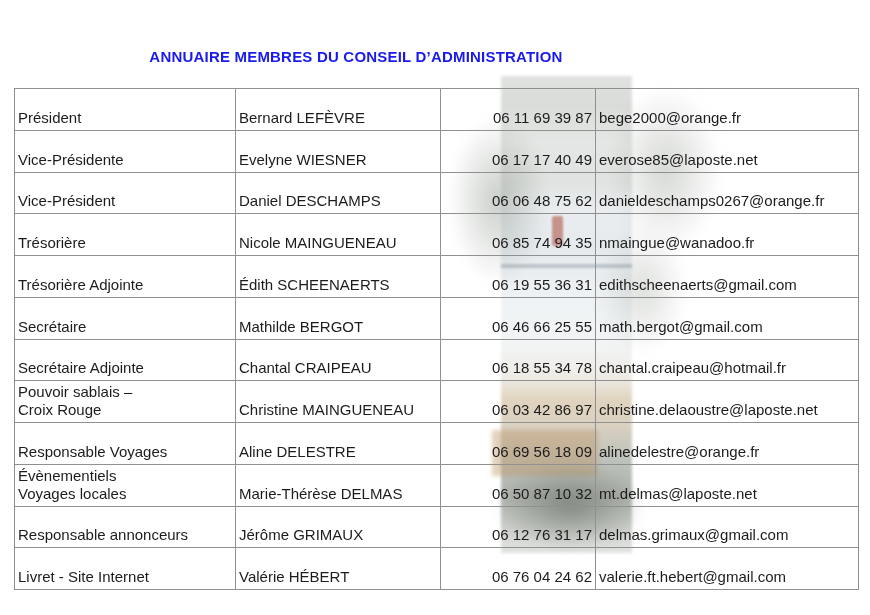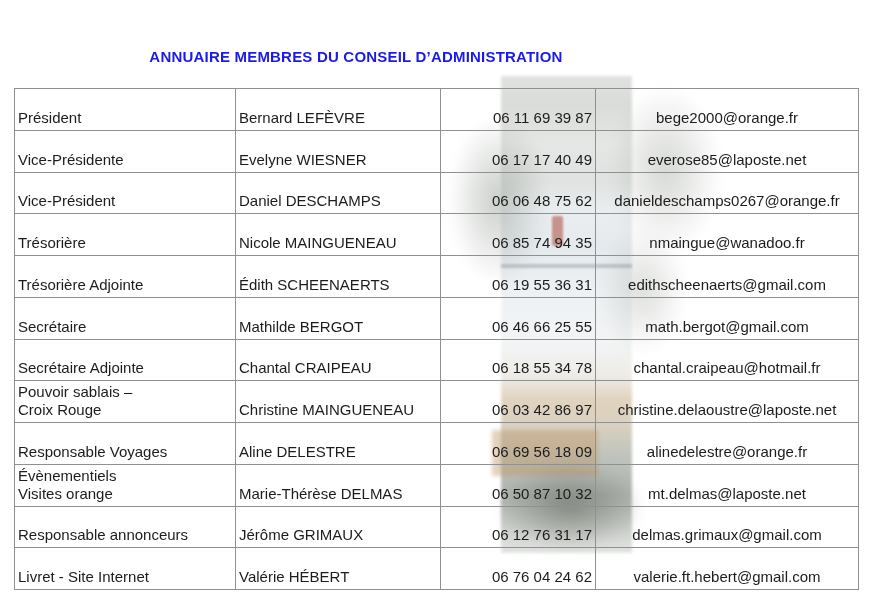--- a/index.html
+++ b/index.html
@@ -64,21 +64,21 @@
     height: 37.75px;
     vertical-align: bottom;
     font-size: 15px; line-height: 18px;
     color: var(--text_black);
     padding: 0 3px 3px 3px;
     overflow: hidden;
   }
   td.role  { text-align: left; padding-left: 6px; white-space: pre-line; }
   td.name  { text-align: left; }
   td.phone { text-align: right; }
-  td.email { text-align: center; }
+  td.email { text-align: left; }
 </style>
 </head>
 <body>
 
 <div id="watermark">
   <div class="photo-band"></div>
   <div class="leaf-a"></div>
   <div class="leaf-b"></div>
   <div class="leaf-c"></div>
   <div class="bridge"></div>
@@ -147,21 +147,21 @@
       <td class="email">christine.delaoustre@laposte.net</td>
     </tr>
     <tr>
       <td class="role">Responsable Voyages</td>
       <td class="name">Aline DELESTRE</td>
       <td class="phone">06 69 56 18 09</td>
       <td class="email">alinedelestre@orange.fr</td>
     </tr>
     <tr>
       <td class="role">Évènementiels
-Visites orange</td>
+Voyages locales</td>
       <td class="name">Marie-Thérèse DELMAS</td>
       <td class="phone">06 50 87 10 32</td>
       <td class="email">mt.delmas@laposte.net</td>
     </tr>
     <tr>
       <td class="role">Responsable annonceurs</td>
       <td class="name">Jérôme GRIMAUX</td>
       <td class="phone">06 12 76 31 17</td>
       <td class="email">delmas.grimaux@gmail.com</td>
     </tr>

